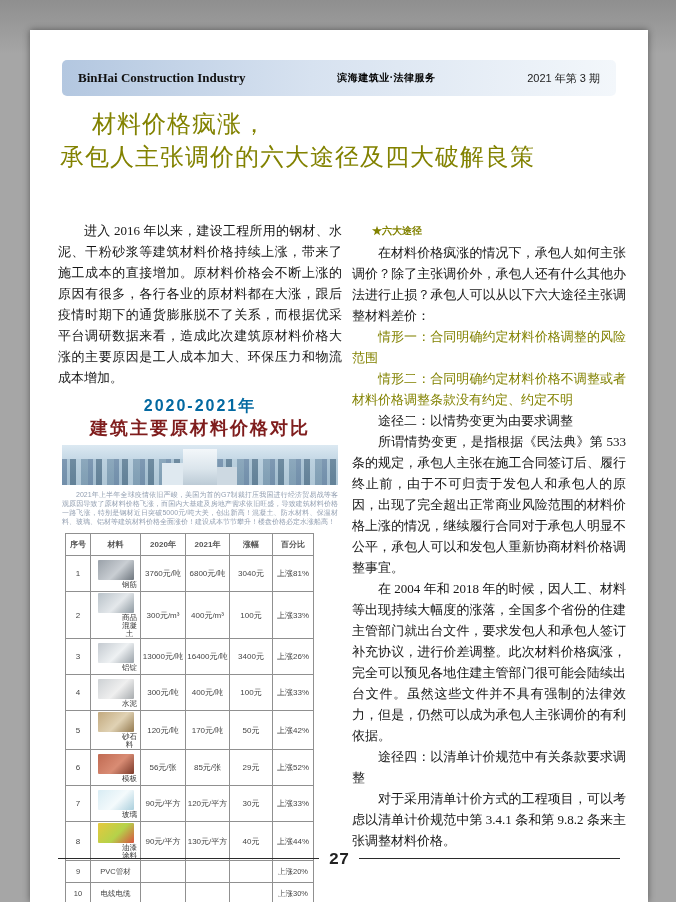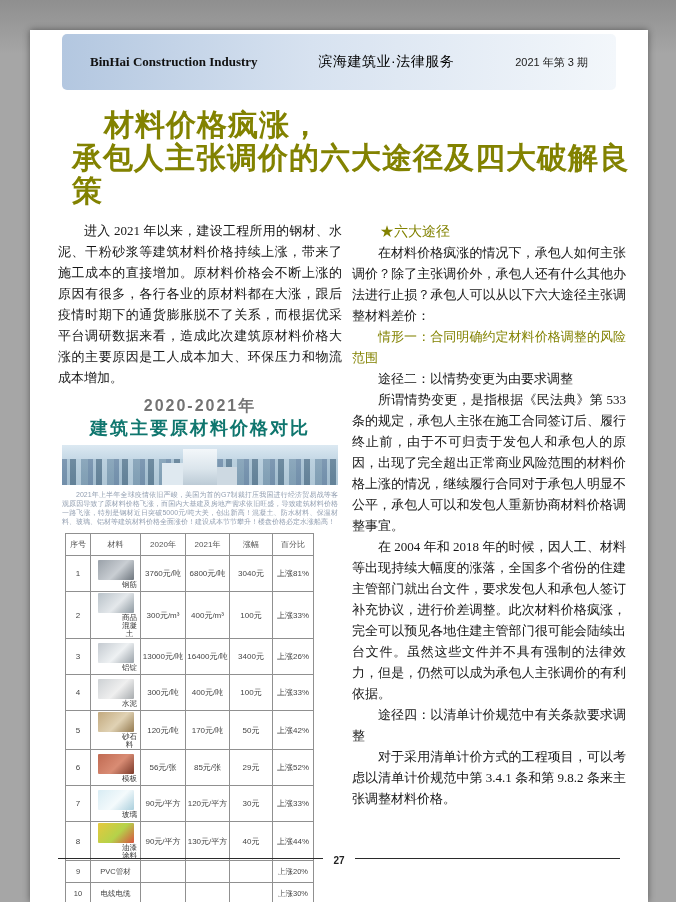--- a/index.html
+++ b/index.html
@@ -10,61 +10,61 @@
     position: relative;
     overflow: hidden;
   }
   .page {
     position:absolute; left:30px; top:30px; width:618px; height:872px;
     background:#ffffff;
     box-shadow: 0 0 7px rgba(0,0,0,.45);
   }
   
   .journal-header {
-    position:absolute; left:32px; top:4px; width:554px; height:56px;
+    position:absolute; left:32px; top:30px; width:554px; height:36px;
     background: linear-gradient(90deg, var(--header-start,#b3c7e0) 0%, #d7e2f0 45%, var(--header-end,#f3f7fb) 100%);
     border-radius:5px;
     display:flex; align-items:center; justify-content:space-between;
-    padding:0 28px;
+    padding:0 16px;
   }
   .jh-en { font-weight:bold; font-size:13px; color:#111; font-family:"Liberation Serif",serif; }
-  .jh-cn { font-weight:normal; font-size:14px; color:#000; font-family:"Liberation Sans",sans-serif; letter-spacing:.5px; }
+  .jh-cn { font-weight:bold; font-size:10px; color:#000; font-family:"Liberation Sans",sans-serif; letter-spacing:.5px; }
   .jh-issue { font-size:11px; color:#222; font-family:"Liberation Sans",sans-serif; }
   
   .article-title {
-    position:absolute; left:42px; top:78px; width:566px;
+    position:absolute; left:30px; top:78px; width:566px;
     color:var(--accent,#828200);
-    font-weight:bold; font-size:30px; line-height:33px;
+    font-weight:normal; font-size:24px; line-height:33px;
     font-family:"DejaVu Serif","Liberation Serif",serif;
     letter-spacing:1px;
   }
   .article-title .t1 { padding-left:32px; }
   
   .col { position:absolute; top:190px; font-size:13px; line-height:21px; color:#161616; text-align:justify; }
   .col-left  { left:28px;  width:284px; }
   .col-right { left:322px; width:274px; }
   .para { text-indent:2em; }
   .sec-heading {
     font-family:"Liberation Sans",sans-serif;
-    font-weight:normal; font-size:14px; color:var(--accent,#828200);
+    font-weight:bold; font-size:10px; color:var(--accent,#828200);
     padding-left:2em; line-height:22px;
   }
   .link {
     color:var(--accent,#828200);
     cursor:pointer;
   }
   
   .infographic { margin:8px 4px 0 4px; width:276px; }
   .ig-title1 {
     text-align:center; font-family:"Liberation Sans",sans-serif; font-weight:bold;
-    font-size:16px; color:#737373; letter-spacing:2px; line-height:20px;
+    font-size:16px; color:#0369a1; letter-spacing:2px; line-height:20px;
   }
   .ig-title2 {
     text-align:center; font-family:Liberation Serif, serif; font-weight:bold;
-    font-size:18px; color:#0f766e; letter-spacing:2px; line-height:24px;
+    font-size:18px; color:#7f1d1d; letter-spacing:2px; line-height:24px;
   }
   .ig-photo {
     margin-top:5px; height:40px; position:relative; overflow:hidden;
     background: linear-gradient(180deg, #dce9f2 0%, #c2d6e4 40%, #9db8ca 72%, #8aa6ba 100%);
   }
   .ig-photo::before {
     content:""; position:absolute; left:0; right:0; bottom:0; height:26px;
     background: repeating-linear-gradient(90deg,
       #6c89a6 0 5px, #a9c2d3 5px 8px, #59788f 8px 14px,
       #b9cfdd 14px 19px, #7e9cb2 19px 26px);
@@ -79,58 +79,58 @@
   .ig-caption {
     margin-top:5px; font-size:7px; line-height:9px; color:#94a0b2;
     text-align:justify; text-indent:2em;
     font-family:"Liberation Sans",sans-serif;
   }
   table.mat-table {
     margin:7px 25px 0 3px; width:248px; border-collapse:collapse; table-layout:fixed;
     font-family:"Liberation Sans",sans-serif; font-size:8px; color:#454545;
   }
   .mat-table th, .mat-table td { border:1px solid #909090; text-align:center; vertical-align:middle; padding:0 1px; overflow:hidden; }
-  .mat-table th { height:17px; font-weight:normal; color:#555; font-size:8px; }
+  .mat-table th { height:17px; font-weight:bold; color:#555; font-size:8px; }
   .mat-table col.c-no{width:25px;} .mat-table col.c-mat{width:50px;}
   .mat-table col.c-20{width:45px;} .mat-table col.c-21{width:44px;}
   .mat-table col.c-inc{width:43px;} .mat-table col.c-pct{width:41px;}
   .mat-table tr.img-row { height:36px; }
   .mat-table tr.txt-row { height:11px; }
   .mat-table tr.txt-row td { font-size:7.5px; }
   .thumb { width:36px; height:20px; margin:1px auto 0 auto; border-radius:1px; }
   .thumb-label { font-size:7.5px; line-height:8px; margin-top:1px; color:#333;margin-left:28px; }
   
   .footer-rule {
     position:absolute; left:28px; top:828px; width:562px;
     border-top:1.5px solid #2a2a2a; text-align:center;
   }
   .page-num {
     position:relative; top:-9px; background:#ffffff; padding:0 10px;
-    font-size:10px; font-weight:bold; color:#222;
-    font-family:Liberation Sans, sans-serif;
+    font-size:17px; font-weight:bold; color:#222;
+    font-family:Liberation Mono, monospace;
   }
 </style>
 </head>
 <body>
 
 <div class="page">
 
   <div class="journal-header">
     <span class="jh-en">BinHai Construction Industry</span>
     <span class="jh-cn">滨海建筑业·法律服务</span>
     <span class="jh-issue">2021 年第 3 期</span>
   </div>
 
   <div class="article-title">
     <div class="t1">材料价格疯涨，</div>
     <div class="t2">承包人主张调价的六大途径及四大破解良策</div>
   </div>
 
   <div class="col col-left">
-    <p class="para">进入 2021 年以来，建设工程所用的钢材、水泥、干粉砂浆等建筑材料价格持续上涨，带来了施工成本的直接增加。原材料价格会不断上涨的原因有很多，各行各业的原材料都在大涨，跟后疫情时期下的通货膨胀脱不了关系，而根据优采平台调研数据来看，造成此次建筑原材料价格大涨的主要原因是工人成本加大、环保压力和物流成本增加。</p>
+    <p class="para">进入 2016 年以来，建设工程所用的钢材、水泥、干粉砂浆等建筑材料价格持续上涨，带来了施工成本的直接增加。原材料价格会不断上涨的原因有很多，各行各业的原材料都在大涨，跟后疫情时期下的通货膨胀脱不了关系，而根据优采平台调研数据来看，造成此次建筑原材料价格大涨的主要原因是工人成本加大、环保压力和物流成本增加。</p>
 
     <div class="infographic">
       <div class="ig-title1">2020-2021年</div>
       <div class="ig-title2">建筑主要原材料价格对比</div>
       <div class="ig-photo">
         <div class="tower"></div>
       </div>
       <p class="ig-caption">2021年上半年全球疫情依旧严峻，美国为首的G7制裁打压我国进行经济贸易战等客观原因导致了原材料价格飞涨，而国内大基建及房地产需求依旧旺盛，导致建筑材料价格一路飞涨，特别是钢材近日突破5000元/吨大关，创出新高！混凝土、防水材料、保温材料、玻璃、铝材等建筑材料价格全面涨价！建设成本节节攀升！楼盘价格必定水涨船高！</p>
 
       <table class="mat-table">
@@ -268,20 +268,21 @@
           </tbody>
       </table>
 
     </div>
   </div>
 
   <div class="col col-right">
     <div class="sec-heading">★六大途径</div>
     <p class="para">在材料价格疯涨的情况下，承包人如何主张调价？除了主张调价外，承包人还有什么其他办法进行止损？承包人可以从以下六大途径主张调整材料差价：</p>
     <p class="para link">情形一：合同明确约定材料价格调整的风险范围</p>
+    <p class="para link">情形二：合同明确约定材料价格不调整或者材料价格调整条款没有约定、约定不明</p>
     <p class="para">途径二：以情势变更为由要求调整</p>
     <p class="para">所谓情势变更，是指根据《民法典》第 533 条的规定，承包人主张在施工合同签订后、履行终止前，由于不可归责于发包人和承包人的原因，出现了完全超出正常商业风险范围的材料价格上涨的情况，继续履行合同对于承包人明显不公平，承包人可以和发包人重新协商材料价格调整事宜。</p>
     <p class="para">在 2004 年和 2018 年的时候，因人工、材料等出现持续大幅度的涨落，全国多个省份的住建主管部门就出台文件，要求发包人和承包人签订补充协议，进行价差调整。此次材料价格疯涨，完全可以预见各地住建主管部门很可能会陆续出台文件。虽然这些文件并不具有强制的法律效力，但是，仍然可以成为承包人主张调价的有利依据。</p>
     <p class="para">途径四：以清单计价规范中有关条款要求调整</p>
     <p class="para">对于采用清单计价方式的工程项目，可以考虑以清单计价规范中第 3.4.1 条和第 9.8.2 条来主张调整材料价格。</p>
 
   </div>
 
   <div class="footer-rule">
     <span class="page-num">27</span>

